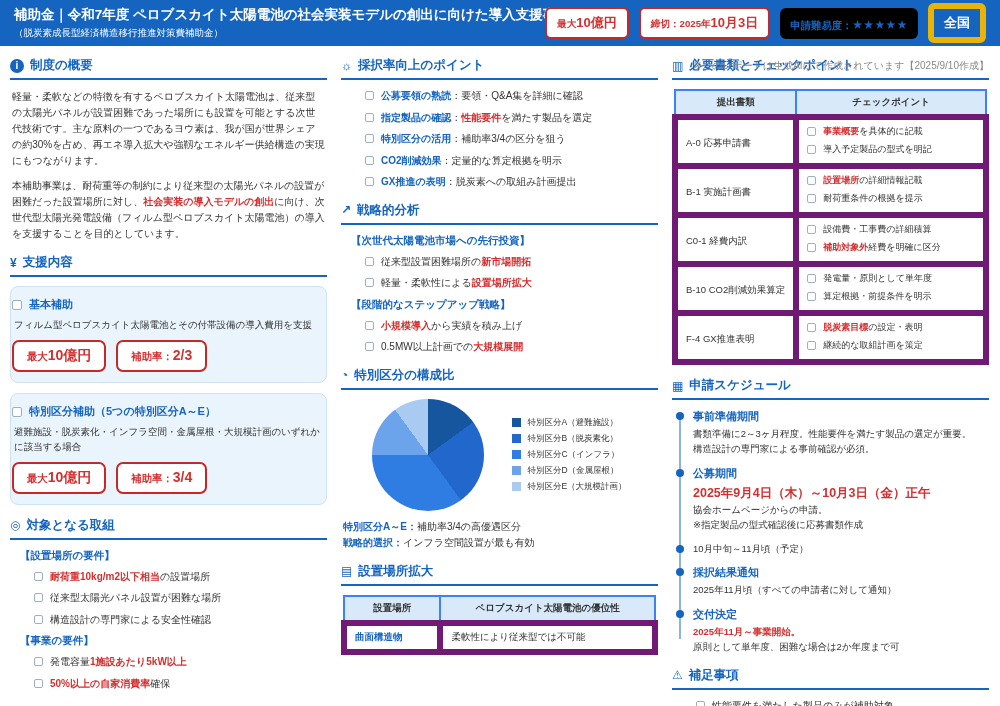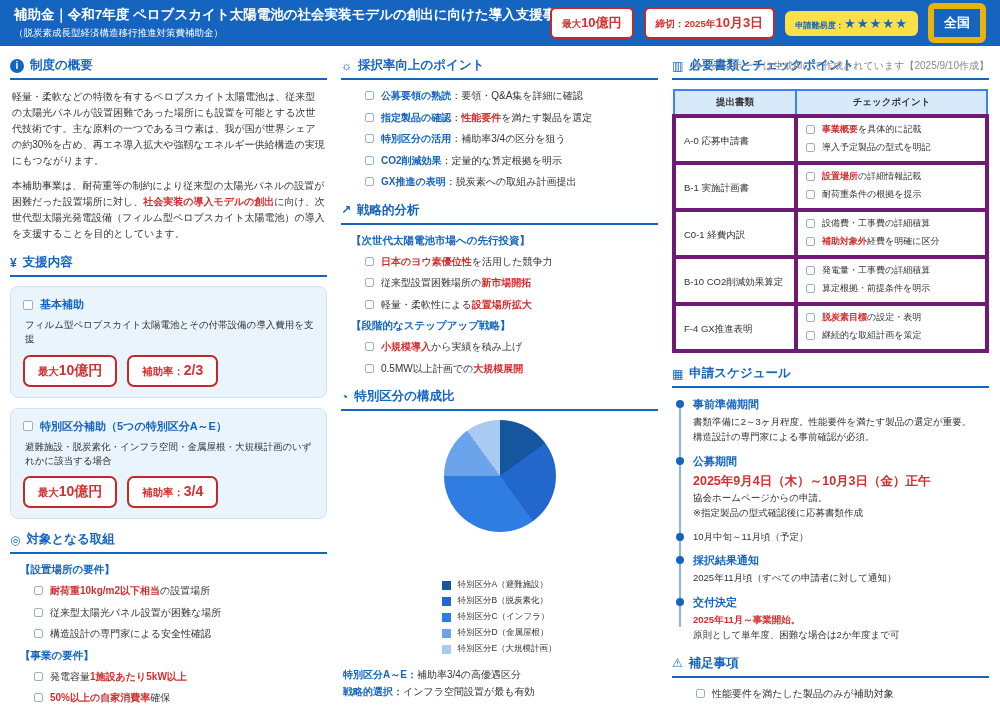--- a/index.html
+++ b/index.html
@@ -11,21 +11,21 @@
   
   .header {
     background: #1565c0; color: #fff; height: 46px;
     display: flex; align-items: center; gap: 10px; padding: 0 14px;
   }
   .header-titles { flex: 1; min-width: 0; }
   .header-title { font-size: 13.5px; font-weight: bold; white-space: nowrap; }
   .header-subtitle { font-size: 9.5px; margin-top: 3px; }
   .hbadge { border-radius: 6px; padding: 5px 10px; font-weight: bold; white-space: nowrap; flex: none; }
   .hbadge.red { background: #fff; color: #d32f2f; border: 2px solid #c62828; font-size: 13px; }
-  .hbadge.white { background: #fde047; color: #1565c0; font-size: 11px; }
+  .hbadge.white { background: #000000; color: #1565c0; font-size: 14px; font-family: Liberation Mono, monospace; }
   .hbadge.region { background: #1565c0; color: #fff; border: 6px solid #eab308; font-size: 13px; }
   .seg-sm { font-size: 0.74em; }
   .seg-stars { font-size: 1.2em; letter-spacing: 1px; }
   
   .columns { display: flex; gap: 14px; padding: 9px 10px 0 10px; }
   .col { width: 317px; flex: none; }
   
   .sec-head {
     position: relative; display: flex; align-items: center; gap: 6px;
     color: #1565c0; font-weight: bold; font-size: 12.5px;
@@ -46,39 +46,39 @@
   .seg-redbold { color: #d32f2f; font-weight: bold; }
   
   .check-row { display: flex; align-items: flex-start; gap: 7px; margin: 0 0 7px 24px; font-size: 10px; line-height: 1.45; }
   .check-row.tight { margin: 0 0 5px 0; font-size: 9px; }
   .cbx {
     flex: none; width: 9px; height: 9px; margin-top: 2px;
     border: 1.4px solid #9db0c2; border-radius: 2px; background: #fff;
   }
   .group-label { color: #1565c0; font-weight: bold; font-size: 10.5px; margin: 2px 0 7px 10px; }
   
-  .card { background: #eaf4fc; border: 1px solid #cfe3f5; border-radius: 8px; padding: 10px 12px; margin: 0 0 10px 0; }
+  .card { background: #eaf4fc; border: 1px solid #cfe3f5; border-radius: 8px; padding: 10px 1px; margin: 0 0 10px 0; }
   .card-title { display: flex; align-items: center; gap: 7px; color: #1565c0; font-weight: bold; font-size: 11px; }
   .card-title .cbx { width: 10px; height: 10px; margin-top: 0; }
   .card-desc { font-size: 9.5px; line-height: 1.5; margin: 6px 0 8px 2px; }
   .card-badges { display: flex; gap: 10px; }
   .pill {
     background: #fff; border: 2px solid #c62828; color: #d32f2f; font-weight: bold;
     border-radius: 7px; padding: 5px 13px; font-size: 14px; display: inline-block;
   }
   
-  .pie-wrap { display: flex; align-items: center; justify-content: center; gap: 43px; margin: 6px 0 8px 0; flex-direction: column; }
+  .pie-wrap { display: flex; align-items: center; justify-content: center; gap: 28px; margin: 6px 0 8px 0; }
   .pie { width: 112px; height: 112px; border-radius: 50%; flex: none; }
   .legend-item { display: flex; align-items: center; gap: 6px; font-size: 8.5px; margin: 4px 0; }
   .legend-swatch { width: 9px; height: 9px; flex: none; }
   .comp-note { font-size: 10px; line-height: 1.55; margin: 1px 0 0 2px; }
   
   table { width: 100%; border-collapse: collapse; font-size: 9.5px; }
   th { background: #d8eafa; border: 2px solid #3b82f6; padding: 5px 6px; text-align: center; font-weight: bold; color: #333; }
-  td { border: 4px solid #701a75; padding: 5px 8px; vertical-align: middle; }
+  td { border: 6px solid #701a75; padding: 5px 8px; vertical-align: middle; }
   .place-table td:first-child { color: #1565c0; font-weight: bold; width: 31%; }
   .doc-table td { padding: 5px 8px 2px 8px; }
   .doc-table .doc-name { width: 39%; font-size: 9.5px; }
   
   .steps { position: relative; margin: 2px 0 0 4px; }
   .steps::before { content: ""; position: absolute; left: 3px; top: 8px; bottom: 16px; width: 2px; background: #8ab4e2; }
   .step { position: relative; padding-left: 17px; margin-bottom: 9px; }
   .step::before { content: ""; position: absolute; left: 0; top: 3px; width: 8px; height: 8px; border-radius: 50%; background: #1565c0; }
   .step-title { color: #1565c0; font-weight: bold; font-size: 11px; margin-bottom: 3px; }
   .step-line { font-size: 9.5px; line-height: 1.55; }
@@ -207,24 +207,20 @@
           </div>
       </section>
 
       <section>
         <div class="sec-head">
           <span class="sec-icon">↗</span>
           <span>戦略的分析</span>
         </div>
         <div class="group-label">【次世代太陽電池市場への先行投資】</div>
         <div>
-            <div class="check-row">
-              <span class="cbx"></span>
-              <span class="check-text"><span class="seg-red">日本のヨウ素優位性</span><span>を活用した競争力</span></span>
-            </div>
             <div class="check-row">
               <span class="cbx"></span>
               <span class="check-text"><span>従来型設置困難場所の</span><span class="seg-red">新市場開拓</span></span>
             </div>
             <div class="check-row">
               <span class="cbx"></span>
               <span class="check-text"><span>軽量・柔軟性による</span><span class="seg-red">設置場所拡大</span></span>
             </div>
           </div>
         <div class="group-label">【段階的なステップアップ戦略】</div>
@@ -350,21 +346,21 @@
                     <span class="cbx"></span>
                     <span><span class="seg-red">補助対象外</span><span>経費を明確に区分</span></span>
                   </div>
                 </td>
               </tr>
               <tr>
                 <td class="doc-name">B-10 CO2削減効果算定</td>
                 <td>
                   <div class="check-row tight">
                     <span class="cbx"></span>
-                    <span><span>発電量・工事費の詳細積算</span></span>
+                    <span><span>発電量・原則として単年度</span></span>
                   </div>
                   <div class="check-row tight">
                     <span class="cbx"></span>
                     <span><span>算定根拠・前提条件を明示</span></span>
                   </div>
                 </td>
               </tr>
               <tr>
                 <td class="doc-name">F-4 GX推進表明</td>
                 <td>

